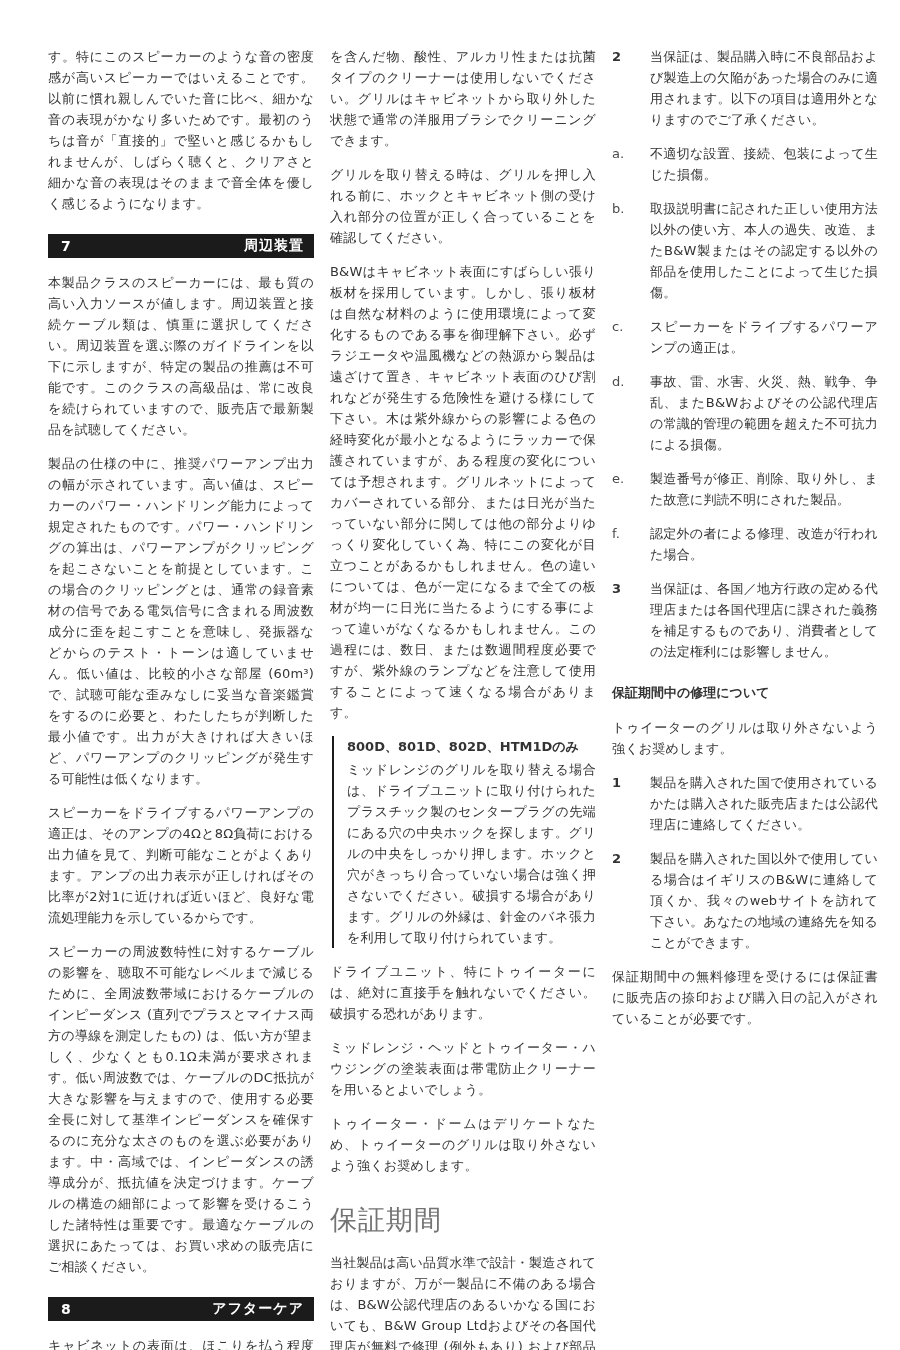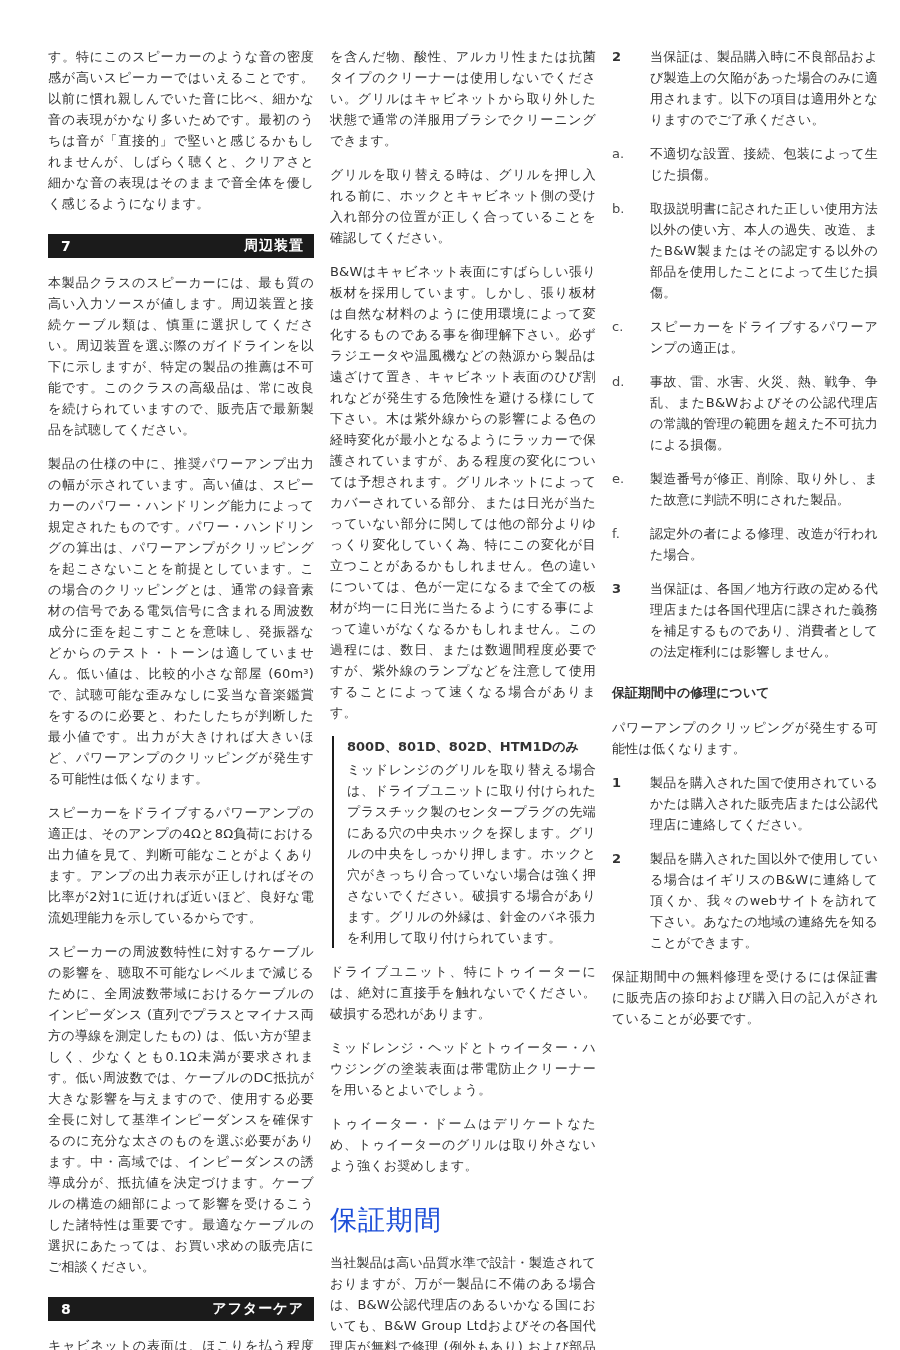--- a/index.html
+++ b/index.html
@@ -30,21 +30,21 @@
   .secbar .ttl{font-weight:bold;letter-spacing:1px;}
   .notebox{
     border-left:2px solid #1b1b1b;
     margin:2px 0 13px 2px;padding:0 0 0 13px;
   }
   .notebox .notetitle{
     font-size:13px;font-weight:bold;line-height:21px;margin:0 0 2px 0;
   }
   .notebox p.body{margin-bottom:6px;}
   h1.warranty{
-    font-size:27px;font-weight:500;color:#1d4ed8;
+    font-size:27px;font-weight:500;color:#737373;
     margin:28px 0 16px 0;letter-spacing:1px;line-height:1.2;
   }
   .subhead{
     font-size:13px;font-weight:bold;margin:20px 0 14px 0;line-height:21px;
   }
   .li{
     display:flex;margin:0 0 13px 0;
   }
   .li .marker{
     flex:0 0 22px;font-size:13px;line-height:21px;
@@ -137,21 +137,21 @@
         <span class="txt">認定外の者による修理、改造が行われた場合。</span>
       </div>
 
       <div class="li">
         <span class="marker bold">3</span>
         <span class="txt">当保証は、各国／地方行政の定める代理店または各国代理店に課された義務を補足するものであり、消費者としての法定権利には影響しません。</span>
       </div>
 
       <div class="subhead">保証期間中の修理について</div>
 
-      <p class="body">パワーアンプのクリッピングが発生する可能性は低くなります。</p>
+      <p class="body">トゥイーターのグリルは取り外さないよう強くお奨めします。</p>
 
       <div class="li">
         <span class="marker bold">1</span>
         <span class="txt">製品を購入された国で使用されているかたは購入された販売店または公認代理店に連絡してください。</span>
       </div>
       <div class="li">
         <span class="marker bold">2</span>
         <span class="txt">製品を購入された国以外で使用している場合はイギリスのB&amp;Wに連絡して頂くか、我々のwebサイトを訪れて下さい。あなたの地域の連絡先を知ることができます。</span>
       </div>
 

